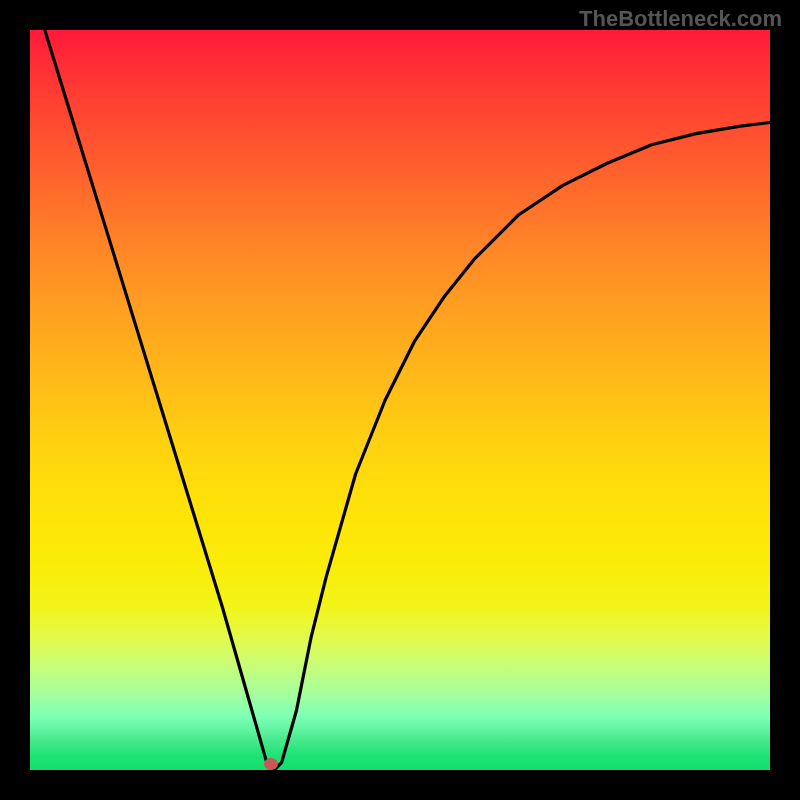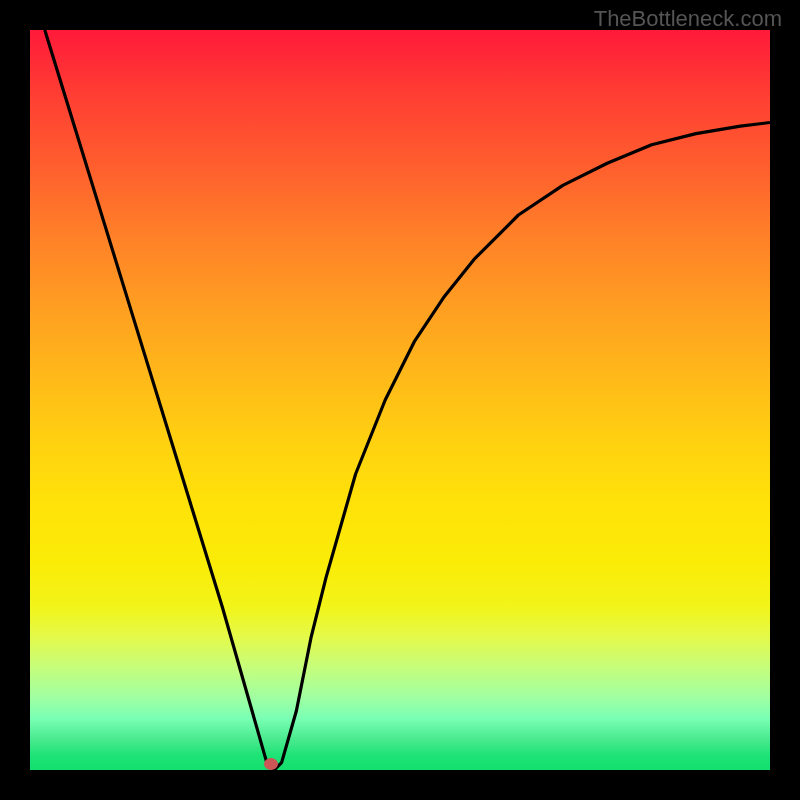--- a/index.html
+++ b/index.html
@@ -10,21 +10,21 @@
     position: relative;
     font-family: Arial, sans-serif;
     overflow: hidden;
   }
   .watermark {
     position: absolute;
     top: 6px;
     right: 18px;
     color: #555;
     font-size: 22px;
-    font-weight: 400;
+    font-weight: 700;
     z-index: 10;
   }
   .plot-area {
     position: absolute;
     left: 30px;
     top: 30px;
     width: 740px;
     height: 740px;
     overflow: hidden;
   }

